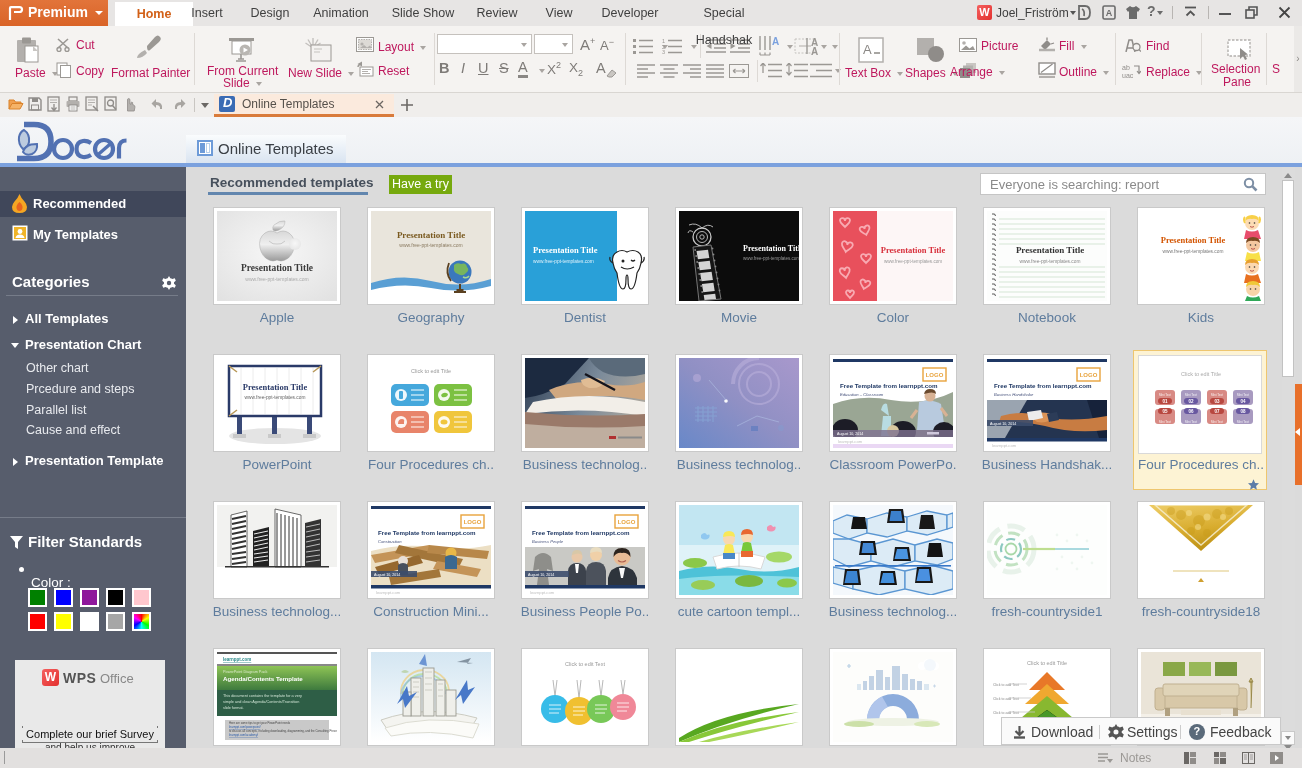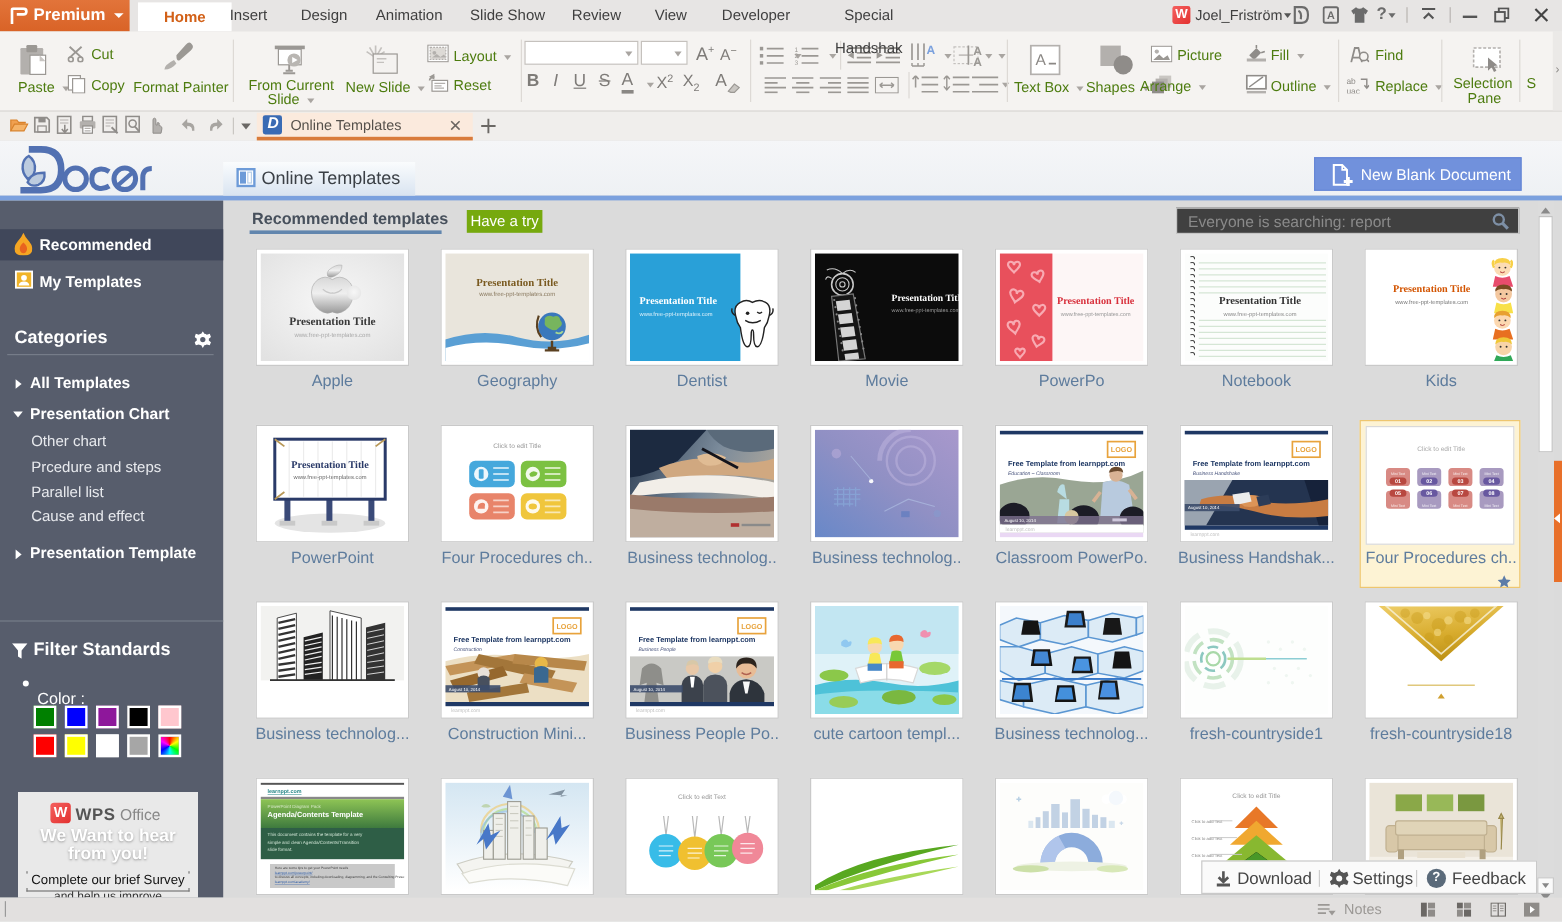--- a/index.html
+++ b/index.html
@@ -8,21 +8,21 @@
 
 
 #titlebar { position:absolute; left:0; top:0; width:1302px; height:26px; background:#e7e5e4; z-index:30; }
 #premium { position:absolute; left:0; top:0; width:108px; height:26px; background:linear-gradient(#e2743a,#d96327); color:#fff; }
 .menutab { position:absolute; top:0; height:26px; line-height:27px; font-size:12.5px; color:#3f3f3f; text-align:center; }
 .menutab.active { top:2px; height:24px; line-height:25px; background:#fff; color:#d26017; font-weight:bold; }
 
 
 #ribbon { position:absolute; left:0; top:26px; width:1302px; height:67px; background:#f5f3f1; border-bottom:1px solid #d9d6d2; color:#8b8885; font-size:12px; z-index:29; }
 .rsep { position:absolute; top:7px; height:52px; width:1px; background:#ddd9d5; }
-.rlbl { position:absolute; color:#4d7c0f; font-size:12px; white-space:nowrap; }
+.rlbl { position:absolute; color:#be185d; font-size:12px; white-space:nowrap; }
 .rarr { display:inline-block; width:0; height:0; border-left:3.5px solid transparent; border-right:3.5px solid transparent; border-top:4px solid #a9a5a1; vertical-align:middle; margin-left:3px; }
 .combo { position:absolute; background:#fff; border:1px solid #c5c1bd; }
 .combo .ca { position:absolute; right:4px; top:8px; width:0; height:0; border-left:3.5px solid transparent; border-right:3.5px solid transparent; border-top:4px solid #a9a5a1; }
 
 
 #qbar { position:absolute; left:0; top:93px; width:1302px; height:24px; background:#f0eeec; z-index:28; }
 .qico { position:absolute; top:3px; width:16px; height:16px; }
 #doctab { position:absolute; left:214px; top:1px; width:180px; height:23px; background:#fbeadd; border-bottom:3px solid #d97b3b; }
 
 
@@ -414,28 +414,20 @@
     </svg>
   </div>
   <div id="blueline"></div>
   <div id="innertab">
     <div style="position:absolute;left:11px;top:5px;width:16px;height:16px;background:#fff;border:2px solid #6d9bd8;">
         <div style="position:absolute;left:1px;top:1px;width:5px;height:10px;background:#6d9bd8;"></div>
         <div style="position:absolute;left:7px;top:1px;width:4px;height:10px;border:1px solid #b8d0ea;"></div>
       </div>
     <span style="position:absolute;left:32px;top:5px;font-size:15px;color:#3b4046;">Online Templates</span>
   </div>
-  <div id="nbd">
-    <svg style="position:absolute;left:12px;top:4px;" width="20" height="20" viewBox="0 0 20 20">
-        <path d="M3.5 1.5 L10.5 1.5 L14.5 5.5 L14.5 18 L3.5 18 Z" fill="none" stroke="#fff" stroke-width="1.7"></path>
-        <path d="M10.5 1.5 L10.5 5.5 L14.5 5.5" fill="none" stroke="#fff" stroke-width="1.4"></path>
-        <path d="M15.5 11.5 L15.5 19 M11.8 15.2 L19.2 15.2" stroke="#fff" stroke-width="2.6"></path>
-      </svg>
-    <span style="position:absolute;left:38px;top:6px;">New Blank Document</span>
-  </div>
   <div id="sidebar">
     <div style="position:absolute;left:0;top:24px;width:186px;height:26px;background:#40475a;"></div>
     <svg style="position:absolute;left:12px;top:27px;" width="15" height="19" viewBox="0 0 15 19">
         <path d="M7.5 0 Q9 4 12.5 7.5 Q15 10.5 15 13 Q15 19 7.5 19 Q0 19 0 13 Q0 10.5 2.5 7.5 Q6 4 7.5 0 Z" fill="#f5a623"></path>
         <path d="M7.5 8 Q11 11 10.5 14 Q10 17 7.5 17 Q5 17 4.5 14 Q4 11 7.5 8 Z" fill="#e8641f"></path>
       </svg>
     <div class="sitem" style="left:33px;top:29px;">Recommended</div>
     <svg style="position:absolute;left:12px;top:58px;" width="16" height="16" viewBox="0 0 16 16">
         <rect x="0.5" y="0.5" width="15" height="15" fill="#fff"></rect>
         <rect x="2" y="2" width="12" height="12" fill="#f0b429"></rect>
@@ -474,31 +466,30 @@
     <div class="swatch" style="left:28px;top:445px;background:#fe0000;"></div>
     <div class="swatch" style="left:54px;top:445px;background:#ffff00;"></div>
     <div class="swatch" style="left:80px;top:445px;background:#fff;"></div>
     <div class="swatch" style="left:106px;top:445px;background:#a6a6a6;"></div>
     <div class="swatch" style="left:132px;top:445px;background:conic-gradient(#f00,#ff0,#0f0,#0ff,#00f,#f0f,#f00);"></div>
 
     <div style="position:absolute;left:15px;top:493px;width:150px;height:88px;background:#e9e9e9;overflow:hidden;">
       <div style="position:absolute;left:27px;top:9px;width:17px;height:17px;background:linear-gradient(135deg,#f4605f,#e3312f);border-radius:3px;color:#fff;font-weight:bold;font-size:12px;text-align:center;line-height:17px;">W</div>
       <span style="position:absolute;left:48px;top:10px;font-size:14px;font-weight:bold;color:#555;letter-spacing:0.5px;">WPS</span>
       <span style="position:absolute;left:85px;top:11px;font-size:13px;color:#888;">Office</span>
-      <div style="position:absolute;left:0;top:30px;width:150px;text-align:center;font-size:14.5px;font-weight:bold;color:#fff;text-shadow:0 1px 2px #999;line-height:15px;">We Want to hear<br>from you!</div>
       <div style="position:absolute;left:7px;top:66px;width:136px;height:17px;border:1px solid #777;border-top:none;"></div>
       <div style="position:absolute;left:0;top:68px;width:150px;text-align:center;font-size:11px;color:#111;background:#e9e9e9;">Complete our brief Survey</div>
       <div style="position:absolute;left:0;top:82px;width:150px;text-align:center;font-size:10px;color:#333;">and help us improve</div>
     </div>
   </div>
   <div id="content">
     <div style="position:absolute;left:24px;top:8px;font-size:13.5px;font-weight:bold;color:#47505c;">Recommended templates</div>
     <div style="position:absolute;left:22px;top:25px;width:160px;height:3px;background:#6286ae;"></div>
     <div style="position:absolute;left:203px;top:8px;width:63px;height:19px;background:#76a90e;color:#fff;font-size:12.5px;text-align:center;line-height:19px;">Have a try</div>
-    <div style="position:absolute;left:794px;top:6px;width:286px;height:22px;background:#404040;border:1px solid #c5c5c5;">
+    <div style="position:absolute;left:794px;top:6px;width:286px;height:22px;background:#ffffff;border:1px solid #c5c5c5;">
       <span style="position:absolute;left:9px;top:3px;font-size:13px;color:#8a8a8a;">Everyone is searching: report</span>
       <svg style="position:absolute;right:7px;top:3px;" width="15" height="15" viewBox="0 0 15 15">
           <circle cx="6" cy="6" r="4.2" fill="none" stroke="#7d8fa5" stroke-width="2"></circle>
           <path d="M9.2 9.2 L13.5 13.5" stroke="#7d8fa5" stroke-width="2.6"></path>
         </svg>
     </div>
 
     <div class="card" style="left:27px;top:40px;">
         <div class="thumb" id="t-apple"><svg width="120" height="90" viewBox="0 0 120 90">
             <defs>
@@ -602,21 +593,21 @@
               <path d="M14 34 C14 30 8.5 29.5 8.5 33.5 C8.5 36.5 12 38 14 41 C16 38 19.5 36.5 19.5 33.5 C19.5 29.5 14 30 14 34 Z" transform="rotate(12 14 35)"></path>
               <path d="M33 46 C33 42.5 28 42 28 45.5 C28 48 31 49.5 33 52 C35 49.5 38 48 38 45.5 C38 42 33 42.5 33 46 Z"></path>
               <path d="M12 60 C12 56 7 55.5 7 59.5 C7 62.5 10 64 12 67 C14 64 17 62.5 17 59.5 C17 55.5 12 56 12 60 Z" transform="rotate(-10 12 61)"></path>
               <path d="M32 72 C32 68.5 27 68 27 71.5 C27 74 30 75.5 32 78 C34 75.5 37 74 37 71.5 C37 68 32 68.5 32 72 Z" transform="rotate(14 32 73)"></path>
               <path d="M17 82 C17 79 13 78.5 13 81.5 C13 83.5 15.5 85 17 87 C18.5 85 21 83.5 21 81.5 C21 78.5 17 79 17 82 Z"></path>
             </g>
             <text x="80" y="42" font-size="8.5" font-weight="bold" fill="#d8303c" text-anchor="middle" font-family="Liberation Serif">Presentation Title</text>
             <text x="80" y="52" font-size="4.6" fill="#999" text-anchor="middle">www.free-ppt-templates.com</text>
           </svg></div>
       </div>
-    <div class="lbl" style="left:627px;top:143px;">PowerPo</div>
+    <div class="lbl" style="left:627px;top:143px;">Color</div>
     <div class="card" style="left:797px;top:40px;">
         <div class="thumb" id="t-notebook"><svg width="120" height="90" viewBox="0 0 120 90">
             <rect width="120" height="90" fill="#fcfdfc"></rect>
             <g stroke="#d5e6d5" stroke-width="1">
               <path d="M12 8 L118 8 M12 13 L118 13 M12 18 L118 18 M12 23 L118 23 M12 28 L118 28 M12 33 L118 33 M12 56 L118 56 M12 61 L118 61 M12 66 L118 66 M12 71 L118 71 M12 76 L118 76 M12 81 L118 81 M12 86 L118 86"></path>
             </g>
             <g fill="none" stroke="#444" stroke-width="0.9">
               <path d="M5 3 Q8.5 2 8.5 5 M5 8 Q8.5 7 8.5 10 M5 13 Q8.5 12 8.5 15 M5 18 Q8.5 17 8.5 20 M5 23 Q8.5 22 8.5 25 M5 28 Q8.5 27 8.5 30 M5 33 Q8.5 32 8.5 35 M5 38 Q8.5 37 8.5 40 M5 43 Q8.5 42 8.5 45 M5 48 Q8.5 47 8.5 50 M5 53 Q8.5 52 8.5 55 M5 58 Q8.5 57 8.5 60 M5 63 Q8.5 62 8.5 65 M5 68 Q8.5 67 8.5 70 M5 73 Q8.5 72 8.5 75 M5 78 Q8.5 77 8.5 80 M5 83 Q8.5 82 8.5 85"></path>
             </g>
             <text x="63" y="42" font-size="9" font-weight="bold" fill="#333" text-anchor="middle" font-family="Liberation Serif">Presentation Title</text>

